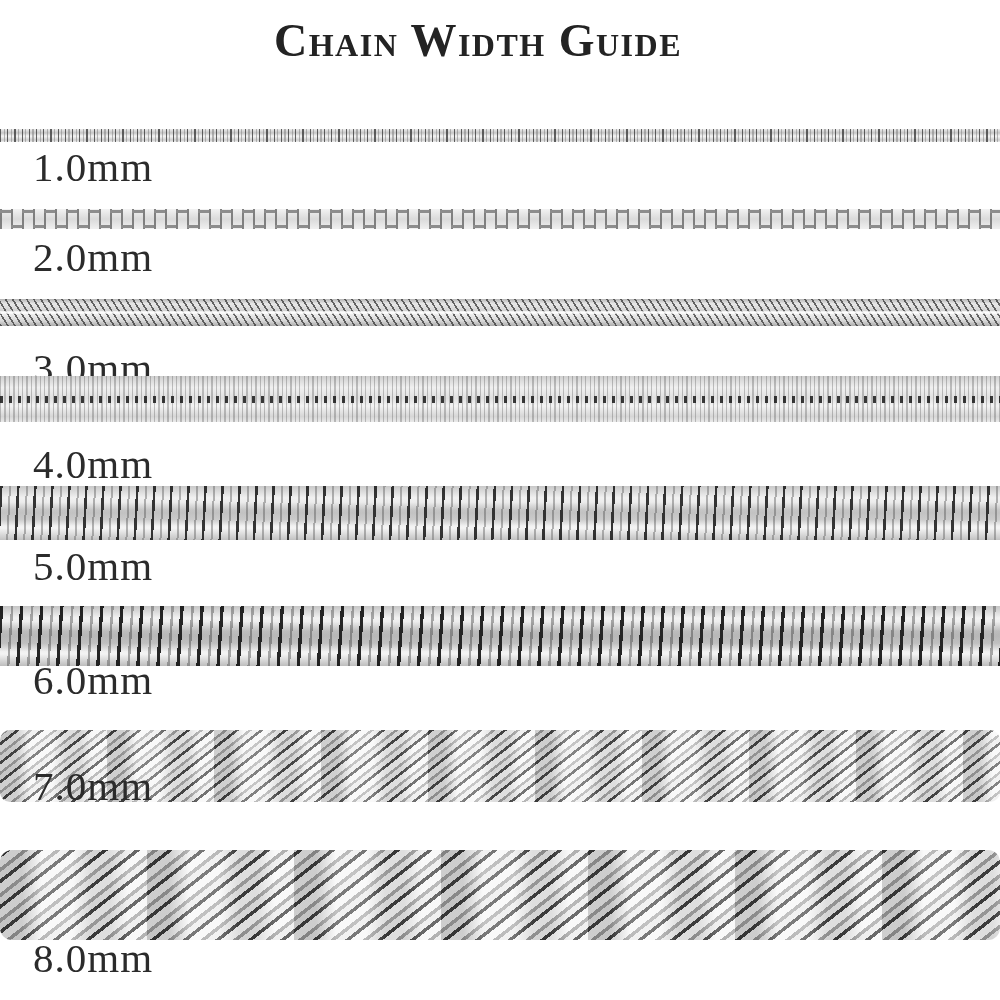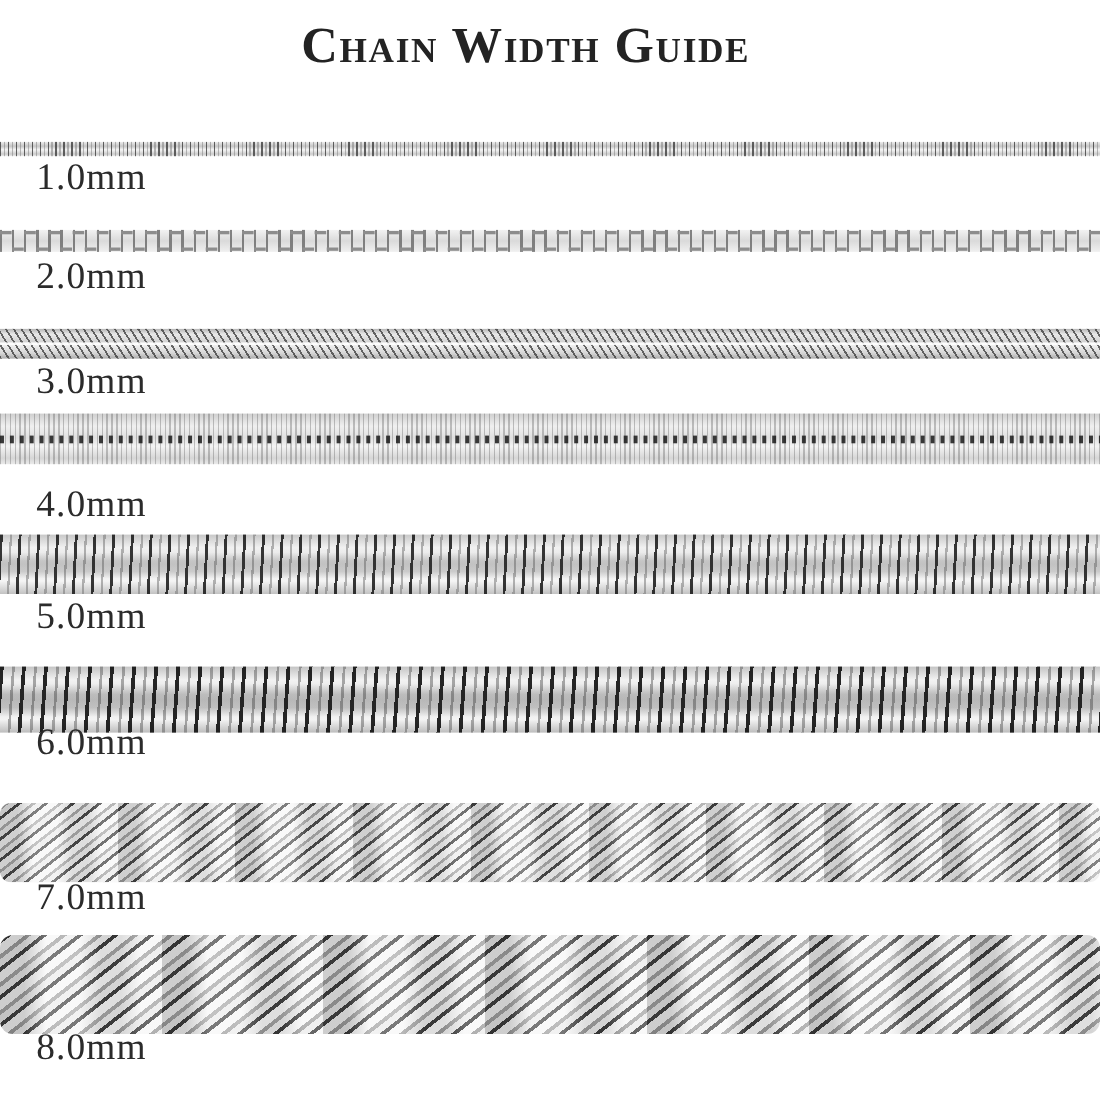--- a/index.html
+++ b/index.html
@@ -12,21 +12,21 @@
     position:absolute;top:14px;left:0;width:1000px;
     text-align:center;
     font-variant:small-caps;
     font-size:46px;font-weight:600;letter-spacing:1.5px;
     color:#232323;
     transform:translateX(-22px);
   }
   .chain{position:absolute;left:0;right:0;}
   .label{
     position:absolute;left:33px;
-    font-size:34px;letter-spacing:1px;color:#2b2b2b;
+    font-size:41px;letter-spacing:1px;color:#2b2b2b;
   }
   
   .c1{top:129px;height:13px;
     background:
       repeating-linear-gradient(90deg, rgba(60,60,60,.8) 0 1.2px, transparent 1.2px 3.6px, rgba(130,130,130,.55) 3.6px 4.8px, transparent 4.8px 7.2px),
       linear-gradient(180deg,#ededed 0%,#c6c6c6 30%,#f5f5f5 55%,#cccccc 85%,#efefef 100%);
   }
   
   .c2{top:209px;height:20px;
     background-image:
@@ -76,22 +76,22 @@
       repeating-linear-gradient(-38deg, rgba(25,25,25,.75) 0 2.6px, #ededed 2.6px 7px, rgba(140,140,140,.65) 7px 9.5px, #f7f7f7 9.5px 15px),
       linear-gradient(180deg,#cbcbcb 0%,#f3f3f3 28%,#e1e1e1 55%,#efefef 80%,#c9c9c9 100%);
   }
   
   .c8{top:850px;height:90px;border-radius:12px;
     background:
       repeating-linear-gradient(90deg, rgba(0,0,0,.17) 0 22px, rgba(255,255,255,.30) 42px 72px, rgba(0,0,0,.10) 92px 110px, rgba(255,255,255,.22) 128px 147px),
       repeating-linear-gradient(-38deg, rgba(20,20,20,.78) 0 3.4px, #ececec 3.4px 9px, rgba(130,130,130,.65) 9px 12.5px, #f7f7f7 12.5px 20px),
       linear-gradient(180deg,#c7c7c7 0%,#f4f4f4 26%,#dfdfdf 55%,#f0f0f0 80%,#c6c6c6 100%);
   }
-  .l1{top:143px}.l2{top:233px}.l3{top:328px}.l4{top:440px}
-  .l5{top:542px}.l6{top:656px}.l7{top:797px}.l8{top:934px}
+  .l1{top:143px}.l2{top:233px}.l3{top:344px}.l4{top:440px}
+  .l5{top:542px}.l6{top:656px}.l7{top:762px}.l8{top:934px}
 </style>
 </head>
 <body>
 
 <div>
 
   <div class="title">Chain Width Guide</div>
 
   <div>
     <div class="chain c1"></div>

